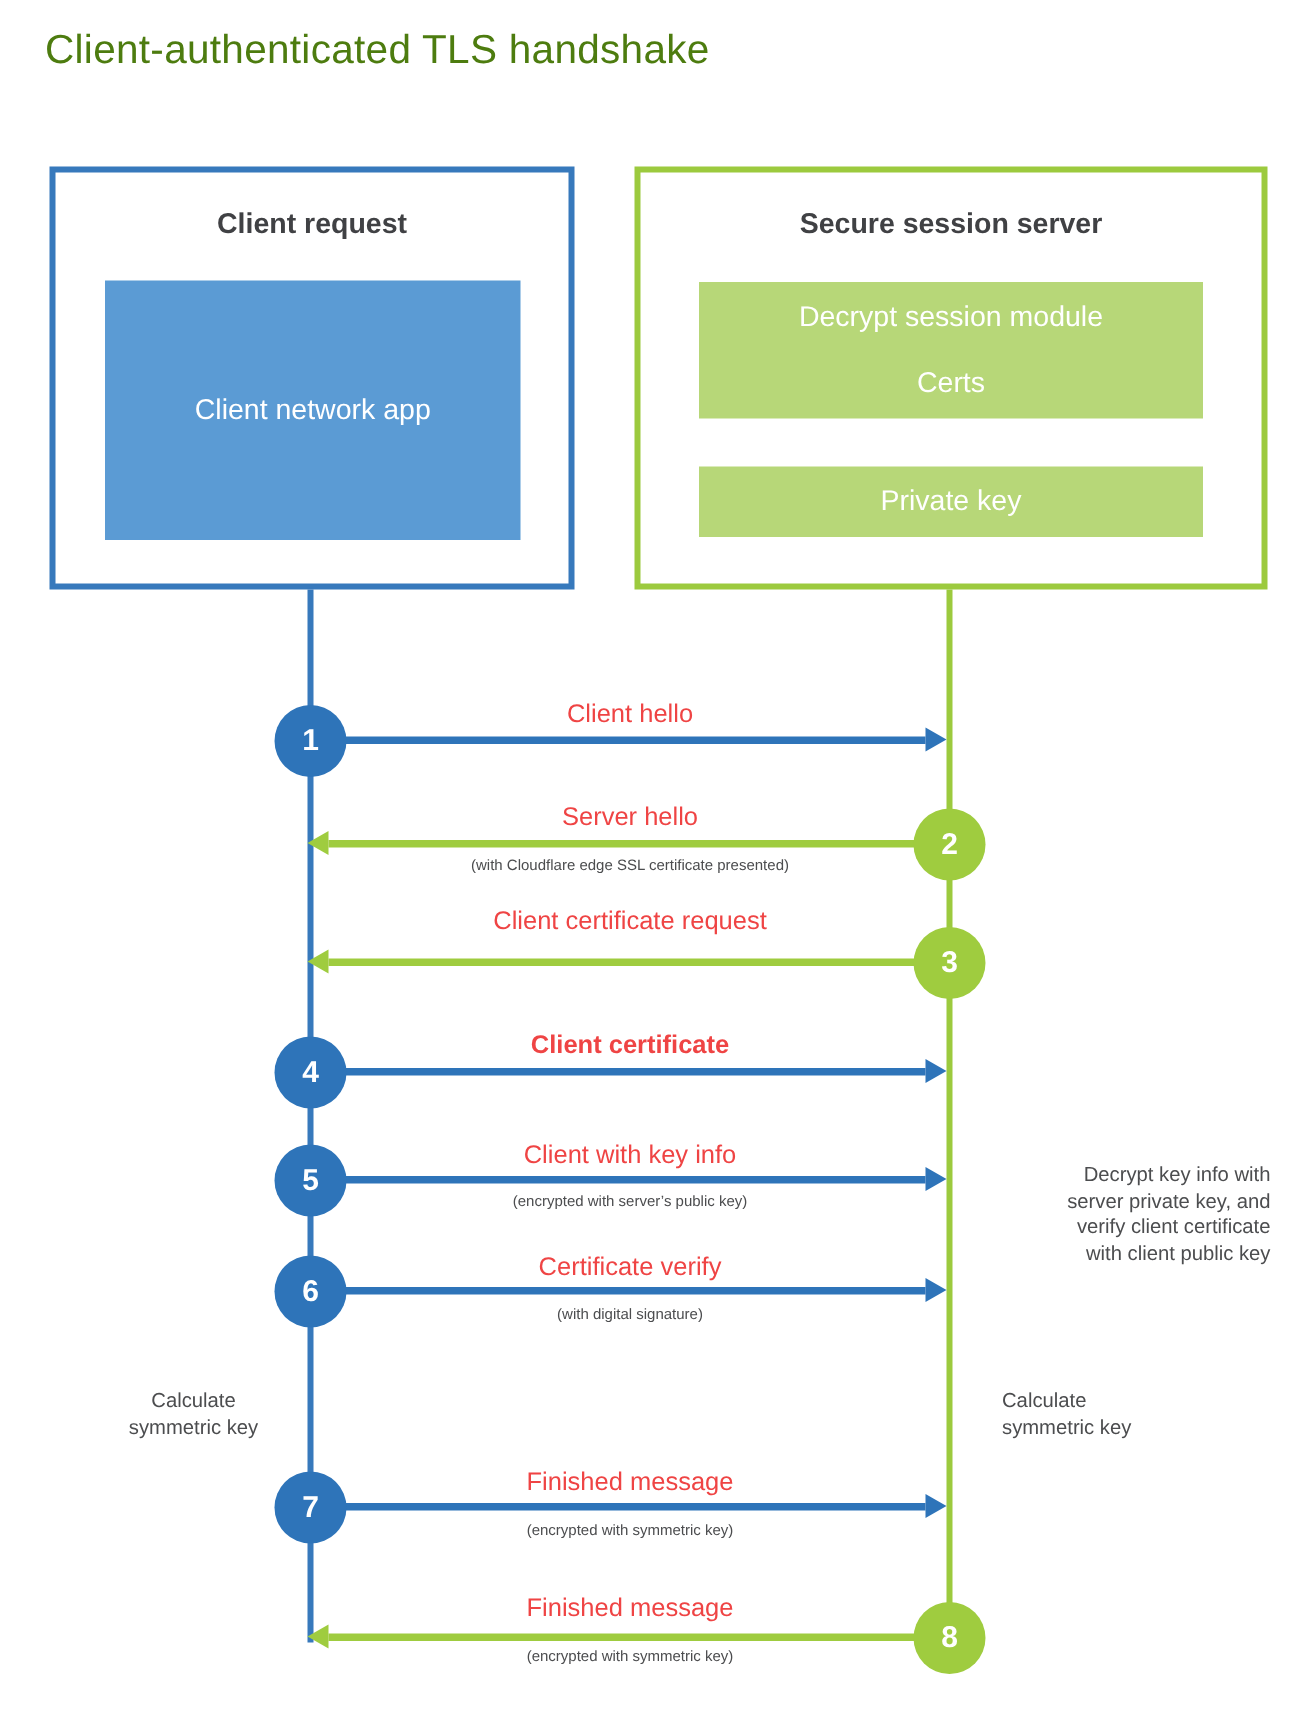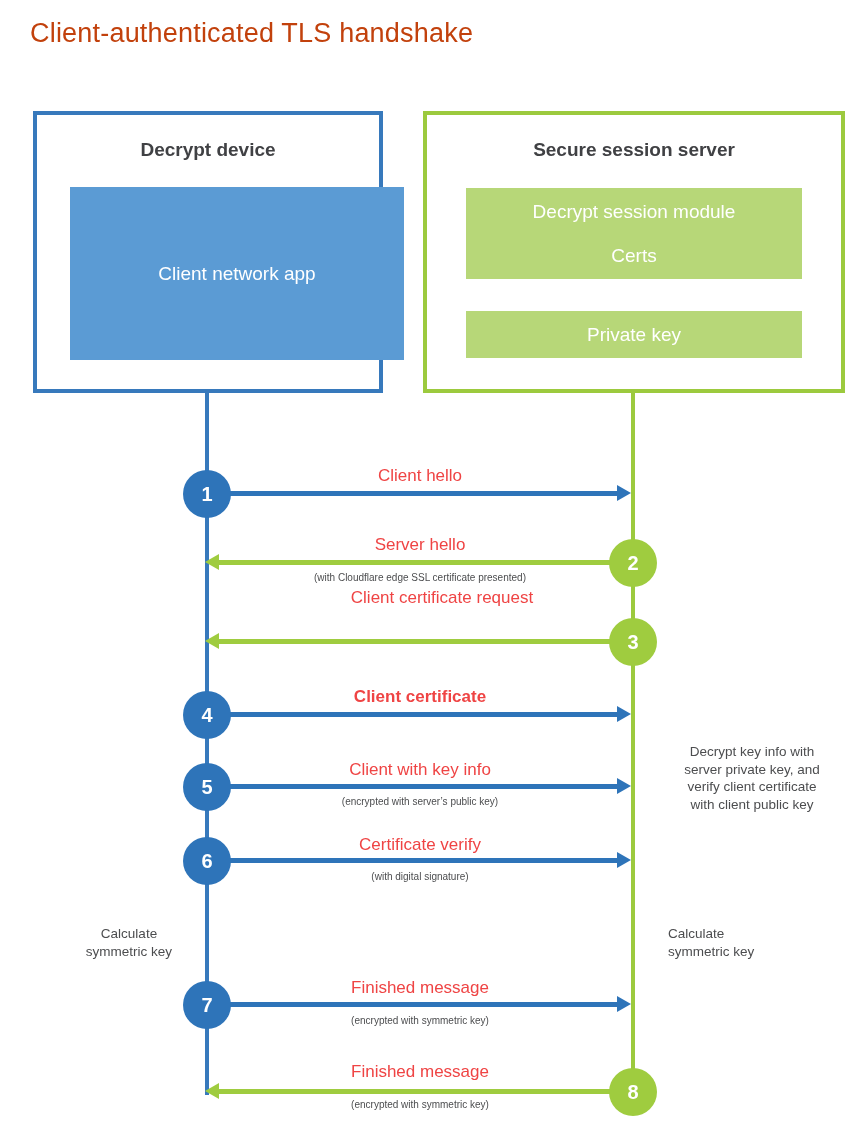--- a/index.html
+++ b/index.html
@@ -2,32 +2,32 @@
 <html><head>
 <meta charset="utf-8">
 <style>
   html,body{margin:0;padding:0;background:#ffffff;}
   .canvas{
     position:relative;width:865px;height:1146px;background:#ffffff;overflow:hidden;
     font-family:"Liberation Sans","DejaVu Sans",sans-serif;color:#4c4d4f;
   }
   .title{
     position:absolute;left:30px;top:18px;margin:0;
-    font-size:27px;font-weight:300;color:#c2410c;letter-spacing:.2px;
+    font-size:27px;font-weight:300;color:#4d7c0f;letter-spacing:.2px;
   }
   
   .box{position:absolute;top:111px;height:274px;background:#fff;}
   .box.client{left:33px;width:342px;border:4px solid #3779bc;}
   .box.server{left:423px;width:414px;border:4px solid #9cca3e;}
   .box-title{
     position:absolute;left:0;right:0;top:24px;text-align:center;
     font-size:19px;font-weight:bold;color:#404144;
   }
   .app{
-    position:absolute;left:33px;top:72px;width:334px;height:173px;background:#5b9bd4;
+    position:absolute;left:33px;top:72px;width:277px;height:173px;background:#5b9bd4;
     display:flex;align-items:center;justify-content:center;text-align:center;
     font-size:19px;color:#ffffff;line-height:26px;
   }
   .app span{display:inline-block;max-width:160px;}
   .bar{
     position:absolute;left:39px;width:336px;height:47px;background:#b7d778;
     display:flex;align-items:center;justify-content:center;
     font-size:19px;color:#ffffff;
   }
   .bar.b1{top:73px;} .bar.b2{top:117px;align-items:center;} .bar.b3{top:196px;}
@@ -63,38 +63,38 @@
   .a5{top:784px;} .a6{top:858px;} .a7{top:1002px;} .a8{top:1089px;}
   
   .msg{
     position:absolute;left:420px;transform:translateX(-50%);
     white-space:nowrap;font-size:17px;color:#ef4444;
   }
   .sub{
     position:absolute;left:420px;transform:translateX(-50%);
     white-space:nowrap;font-size:10px;color:#4c4d4f;
   }
-  .l1{top:466px;} .l2{top:535px;} .l3{top:588px;margin-left:22px;} .l4{top:687px;font-weight:bold;}
+  .l1{top:466px;} .l2{top:535px;} .l3{top:604px;} .l4{top:687px;font-weight:bold;}
   .l5{top:760px;} .l6{top:835px;} .l7{top:978px;} .l8{top:1062px;}
   .s2{top:572px;} .s5{top:796px;} .s6{top:871px;} .s7{top:1015px;} .s8{top:1099px;}
   
   .note{position:absolute;font-size:13.5px;line-height:17.5px;color:#4c4d4f;white-space:pre-line;}
-  .note.decrypt{left:657px;top:743px;width:190px;text-align:center;}
+  .note.decrypt{left:657px;top:774px;width:190px;text-align:right;}
   .note.calc-left{left:60px;top:925px;width:138px;text-align:center;}
   .note.calc-right{left:668px;top:925px;width:140px;text-align:left;}
 </style>
 </head>
 <body>
 
 <div class="canvas">
 
   <h1 class="title">Client-authenticated TLS handshake</h1>
 
   <div class="box client">
-    <div class="box-title">Decrypt device</div>
+    <div class="box-title">Client request</div>
     <div class="app">
       <span>Client network app</span>
     </div>
   </div>
 
   <div class="box server">
     <div class="box-title">Secure session server</div>
     <div class="bar b1">
       <span>Decrypt session module</span>
     </div>

